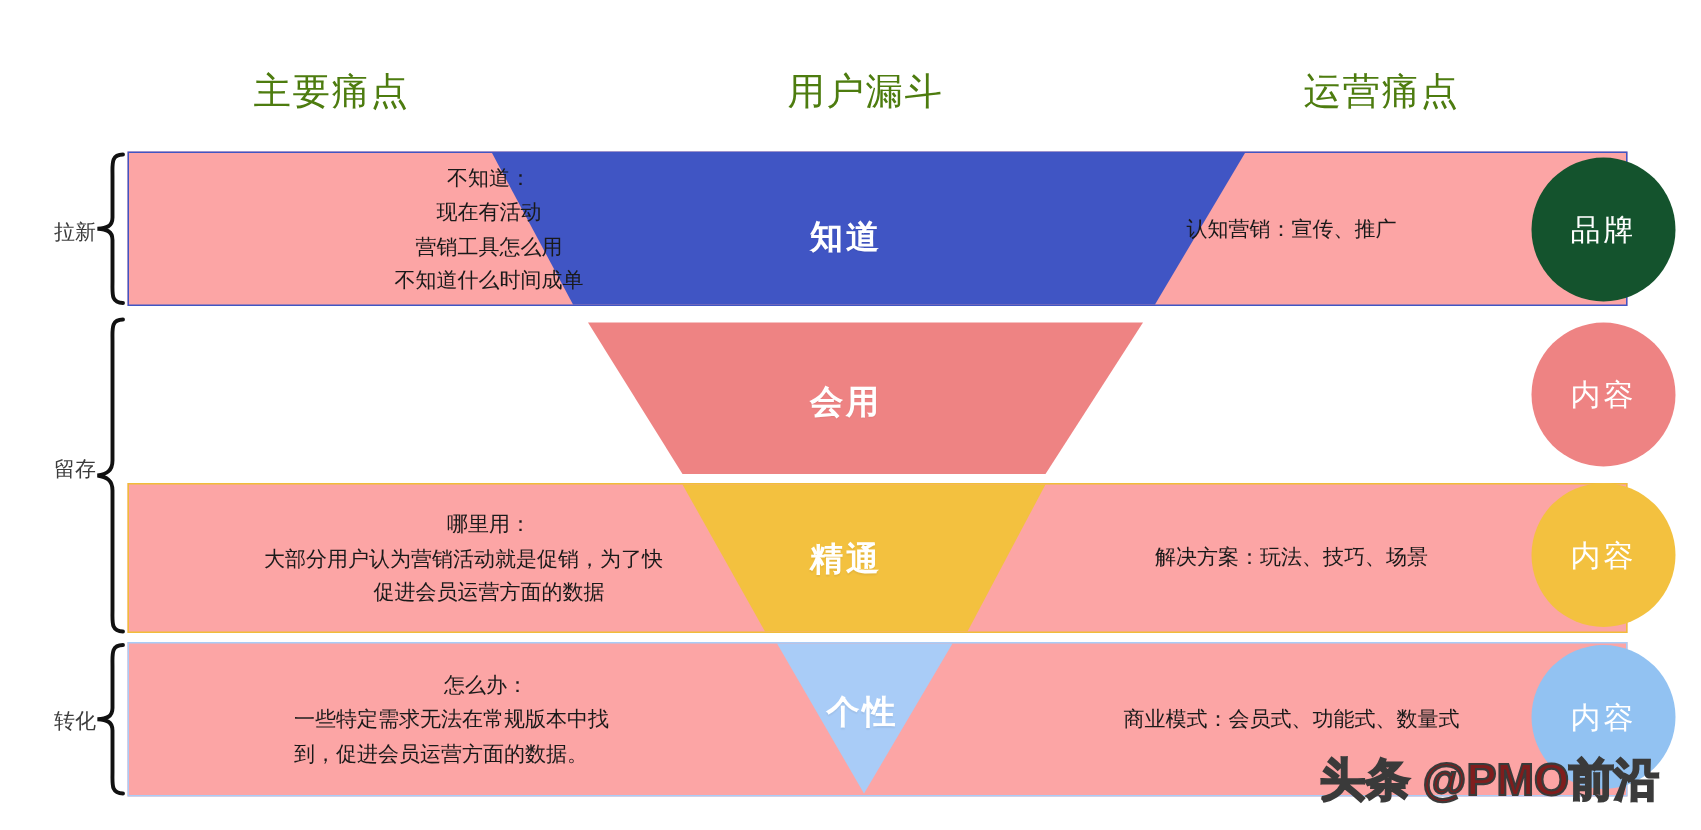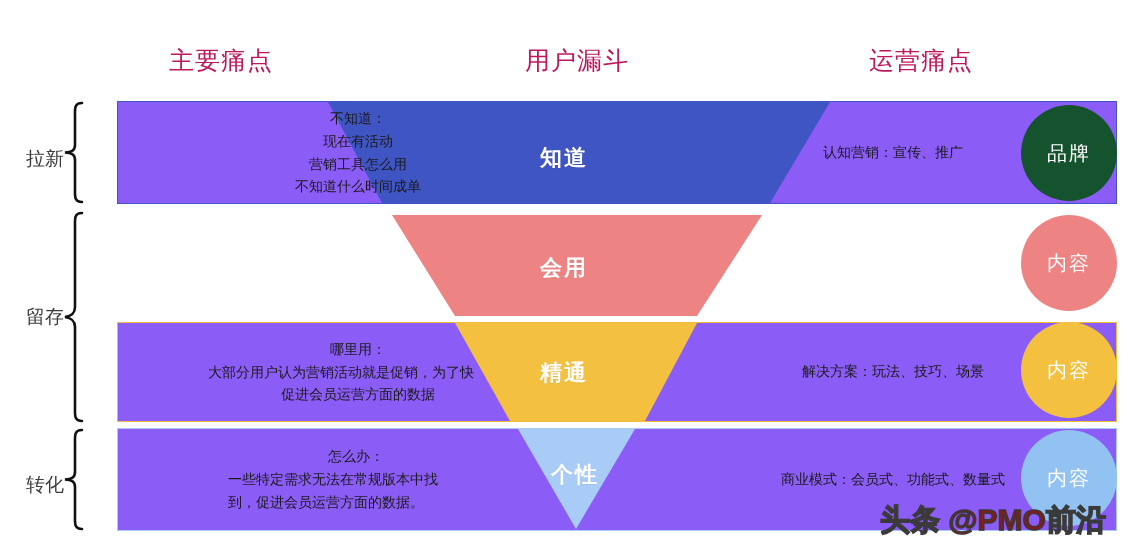--- a/index.html
+++ b/index.html
@@ -6,42 +6,42 @@
   body{
     width:1134px;height:553px;background:#ffffff;
     font-family:"Liberation Sans","DejaVu Sans",sans-serif;
     overflow:hidden;position:relative;
   }
   .canvas{position:absolute;left:0;top:0;width:1134px;height:553px;}
 
   
   .col-head{
     position:absolute;top:44px;
-    font-size:25px;color:#be185d;letter-spacing:1px;
+    font-size:25px;color:#4d7c0f;letter-spacing:1px;
     white-space:nowrap;
   }
   .col-head.h1{left:169px;}
   .col-head.h2{left:525px;}
   .col-head.h3{left:869px;}
 
   
   .group-label{
-    position:absolute;font-size:19px;color:#3c3c3c;
+    position:absolute;font-size:14px;color:#3c3c3c;
     white-space:nowrap;text-align:right;width:50px;
   }
   .brace{
     position:absolute;left:62px;width:22px;
     color:#111;font-size:13px;
   }
   .brace svg{display:block;}
 
   
   .row{
     position:absolute;left:85px;width:1000px;
-    box-sizing:border-box;border:1.6px solid #4055c4;background:#8b5cf6;margin-left:32px;
+    box-sizing:border-box;border:1.6px solid #4055c4;background:#fca5a5;
   }
   .row.r1{top:101px;height:103px;border-color:#4055c4;}
   .row.r2{top:214px;height:103px;border-color:#ee8383;}
   .row.r3{top:322px;height:100px;border-color:#f0bd3a;}
   .row.r4{top:428px;height:103px;border-color:#a9ccf7;}
 
   
   .pain-left{
     position:absolute;left:90px;top:0;width:300px;height:100%;
     display:flex;flex-direction:column;align-items:center;justify-content:center;

